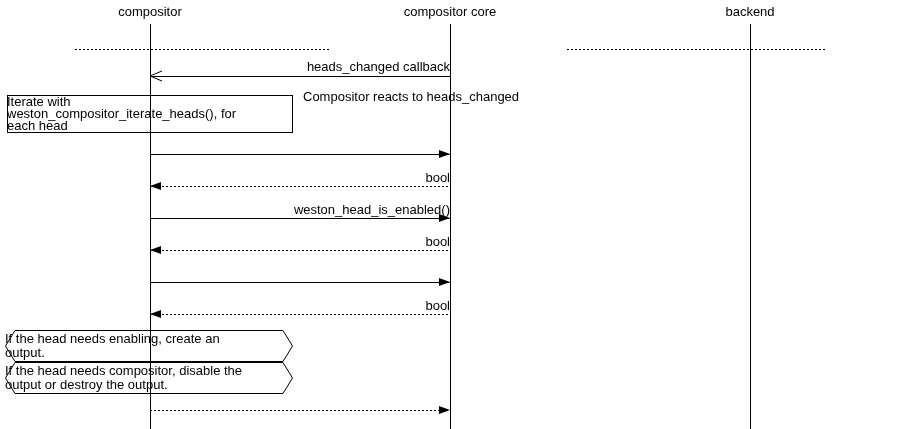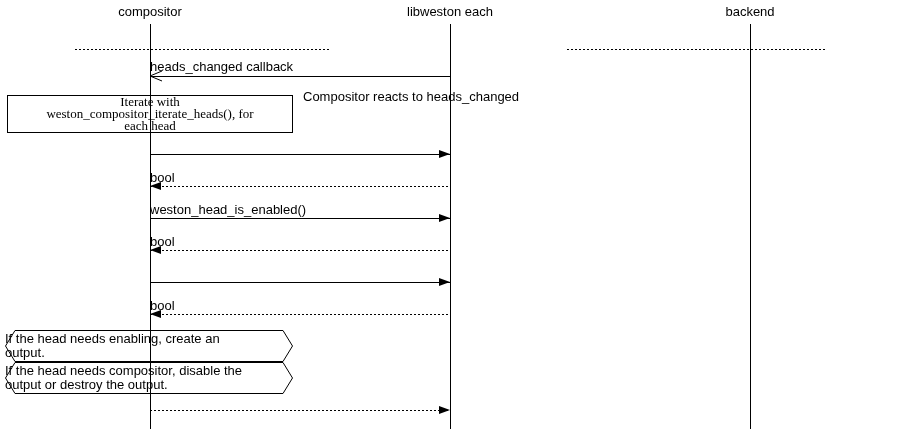--- a/index.html
+++ b/index.html
@@ -42,21 +42,21 @@
     left: 303px;
     width: 300px;
     top: 42px;
     line-height: 14px;
     margin-top: 48px;
   }
   .msg-label {
     position: absolute;
     left: 150px;
     width: 300px;
-    text-align: left;
+    text-align: right;
     line-height: 14px;
   }
   .arr-right {
     position: absolute;
     width: 0; height: 0;
     border-top: 4.5px solid transparent;
     border-bottom: 4.5px solid transparent;
     border-left: 11px solid #000000;
   }
   .arr-left {
@@ -75,42 +75,40 @@
     height: 38px;
     border: 1px solid #000000;
     box-sizing: border-box;
     background: transparent;
   }
   .note-text {
     position: absolute;
     left: 7px;
     top: 96px;
     width: 286px;
-    text-align: center;
     line-height: 12px;
     white-space: pre-line;
-    font-family: Liberation Serif, serif;
   }
   .hex-svg { position: absolute; left: 5px; width: 288px; height: 32px; }
   .hex-text {
     position: absolute;
     left: 5px;
     width: 288px;
     text-align: left;
     line-height: 14px;
     white-space: pre-line;
   }
 </style>
 </head>
 <body>
 
 <div class="diagram">
 
   <div class="plabel" style="left:50px">compositor</div>
-  <div class="plabel" style="left:350px">libweston each</div>
+  <div class="plabel" style="left:350px">compositor core</div>
   <div class="plabel" style="left:650px">backend</div>
 
   <div class="lifeline" style="left:149.5px"></div>
   <div class="lifeline" style="left:449.5px"></div>
   <div class="lifeline" style="left:749.5px"></div>
 
   <div class="dotted-h" style="left:75px; top:49px; width:256px"></div>
   <div class="dotted-h" style="left:567px; top:49px; width:258px"></div>
   <div class="divider-label">Compositor reacts to heads_changed</div>
 

